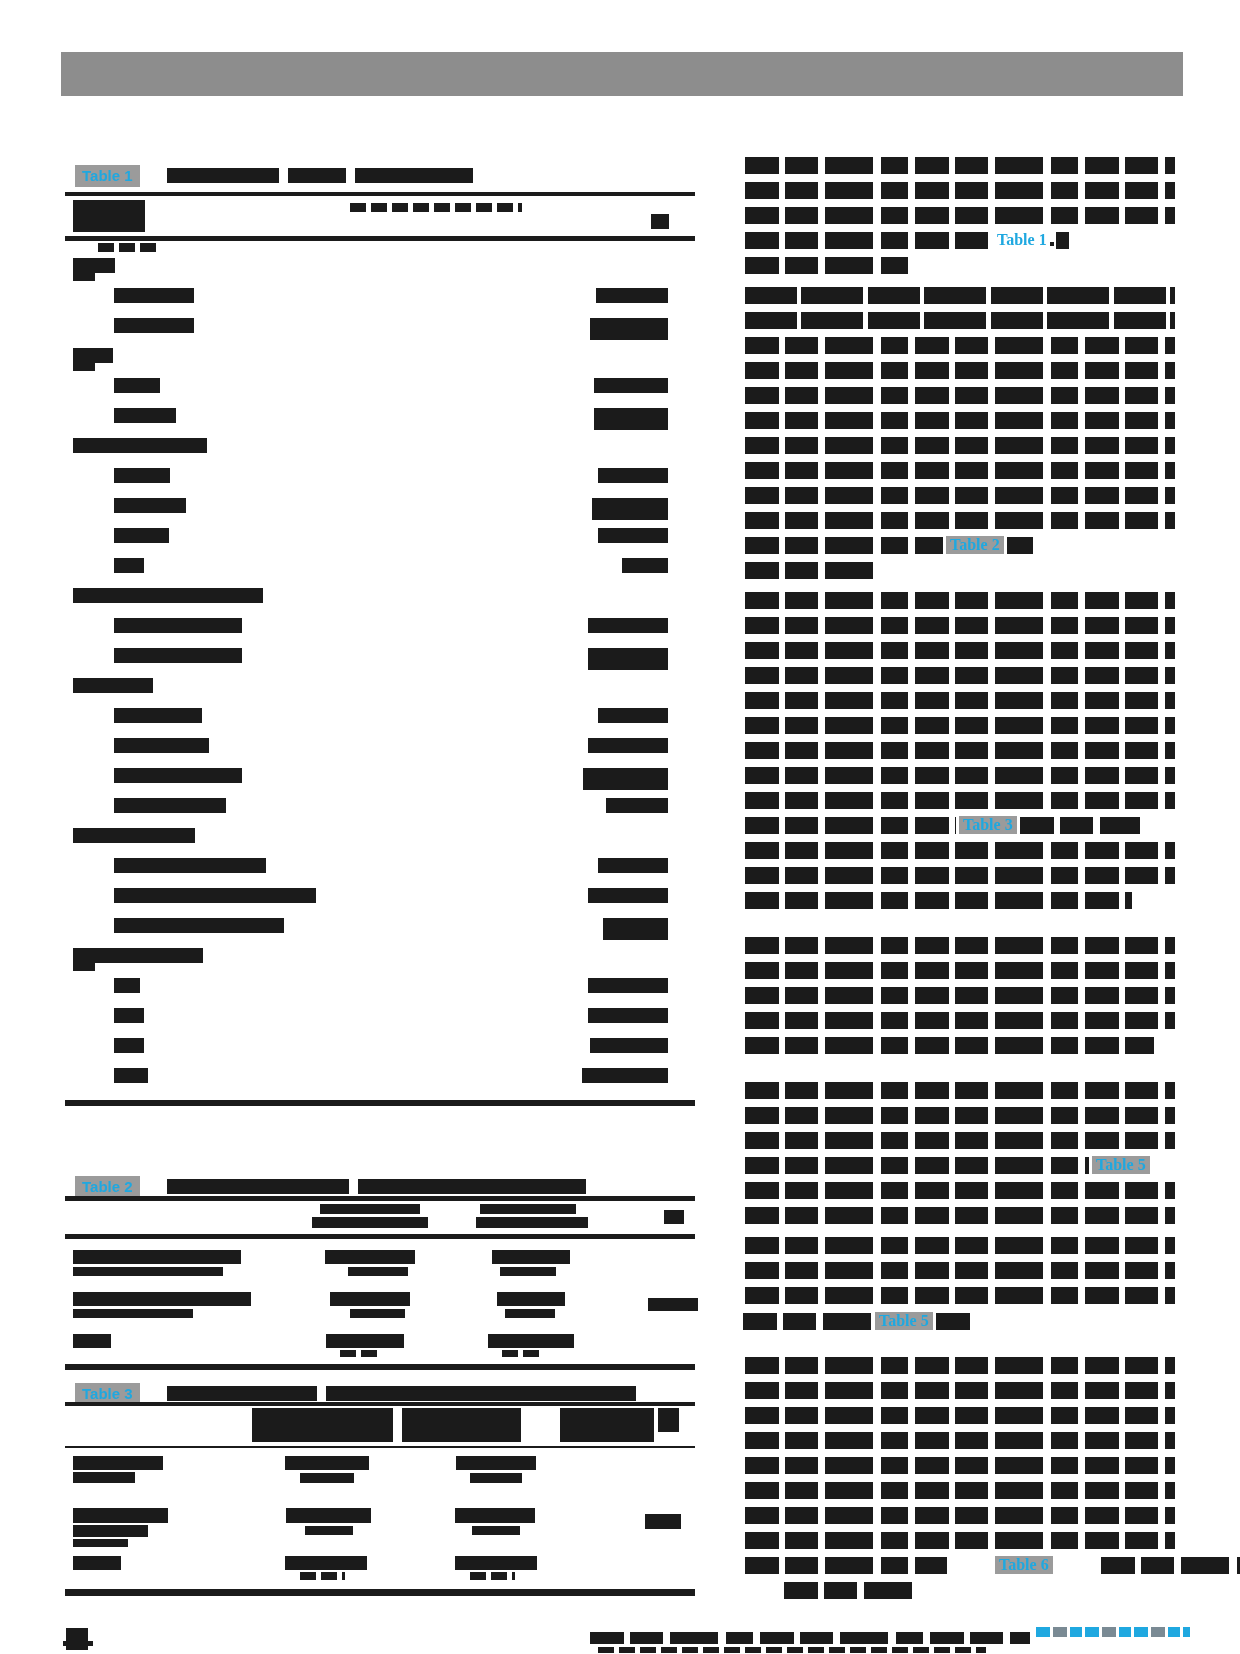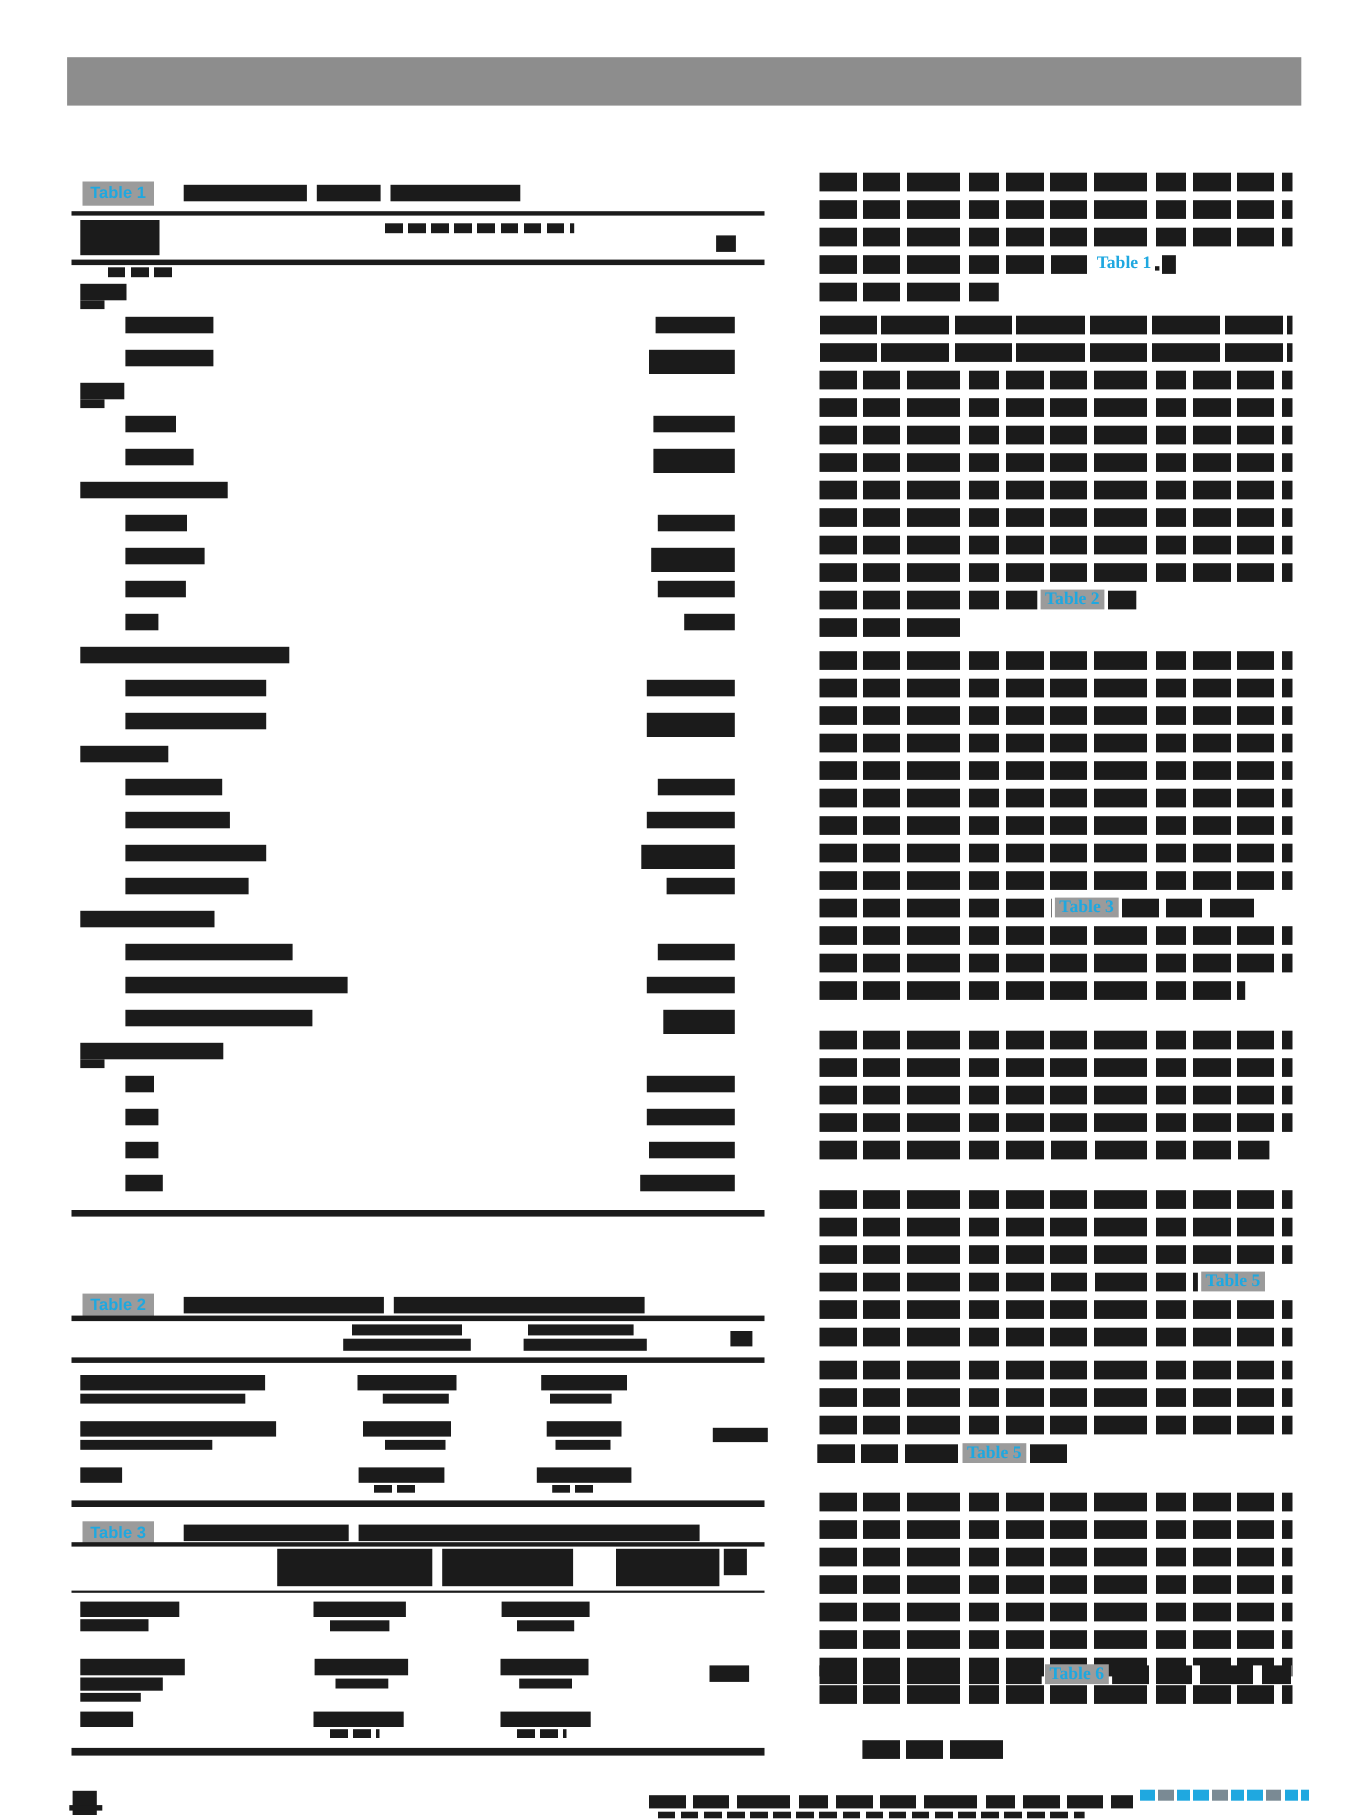--- a/index.html
+++ b/index.html
@@ -245,21 +245,21 @@
         <div class="seg" style="width: 39px;"></div>
       </div>
       <div class="rl" style="left: 745px; top: 1357px; width: 430px;"></div>
       <div class="rl" style="left: 745px; top: 1382px; width: 430px;"></div>
       <div class="rl" style="left: 745px; top: 1407px; width: 430px;"></div>
       <div class="rl" style="left: 745px; top: 1432px; width: 430px;"></div>
       <div class="rl" style="left: 745px; top: 1457px; width: 430px;"></div>
       <div class="rl" style="left: 745px; top: 1482px; width: 430px;"></div>
       <div class="rl" style="left: 745px; top: 1507px; width: 430px;"></div>
       <div class="rl" style="left: 745px; top: 1532px; width: 430px;"></div>
-      <div class="linkline" style="left: 745px; top: 1512px; width: 430px;">
+      <div class="linkline" style="left: 745px; top: 1555px; width: 430px; gap: 45px;">
         <div class="seg" style="width: 202px;"></div>
         <span class="tlink hl">Table 6</span>
         <div class="seg" style="width: 163px;"></div>
       </div>
       <div class="rl" style="left: 784px; top: 1582px; width: 133px;"></div>
     </div>
   <div id="footer">
       <div class="rb" style="left: 66px; top: 1628px; width: 22px; height: 22px;"></div>
       <div class="rb" style="left: 63px; top: 1641px; width: 30px; height: 5px;"></div>
       <div class="rl" style="left: 590px; top: 1632px; width: 440px; height: 12px;"></div>

